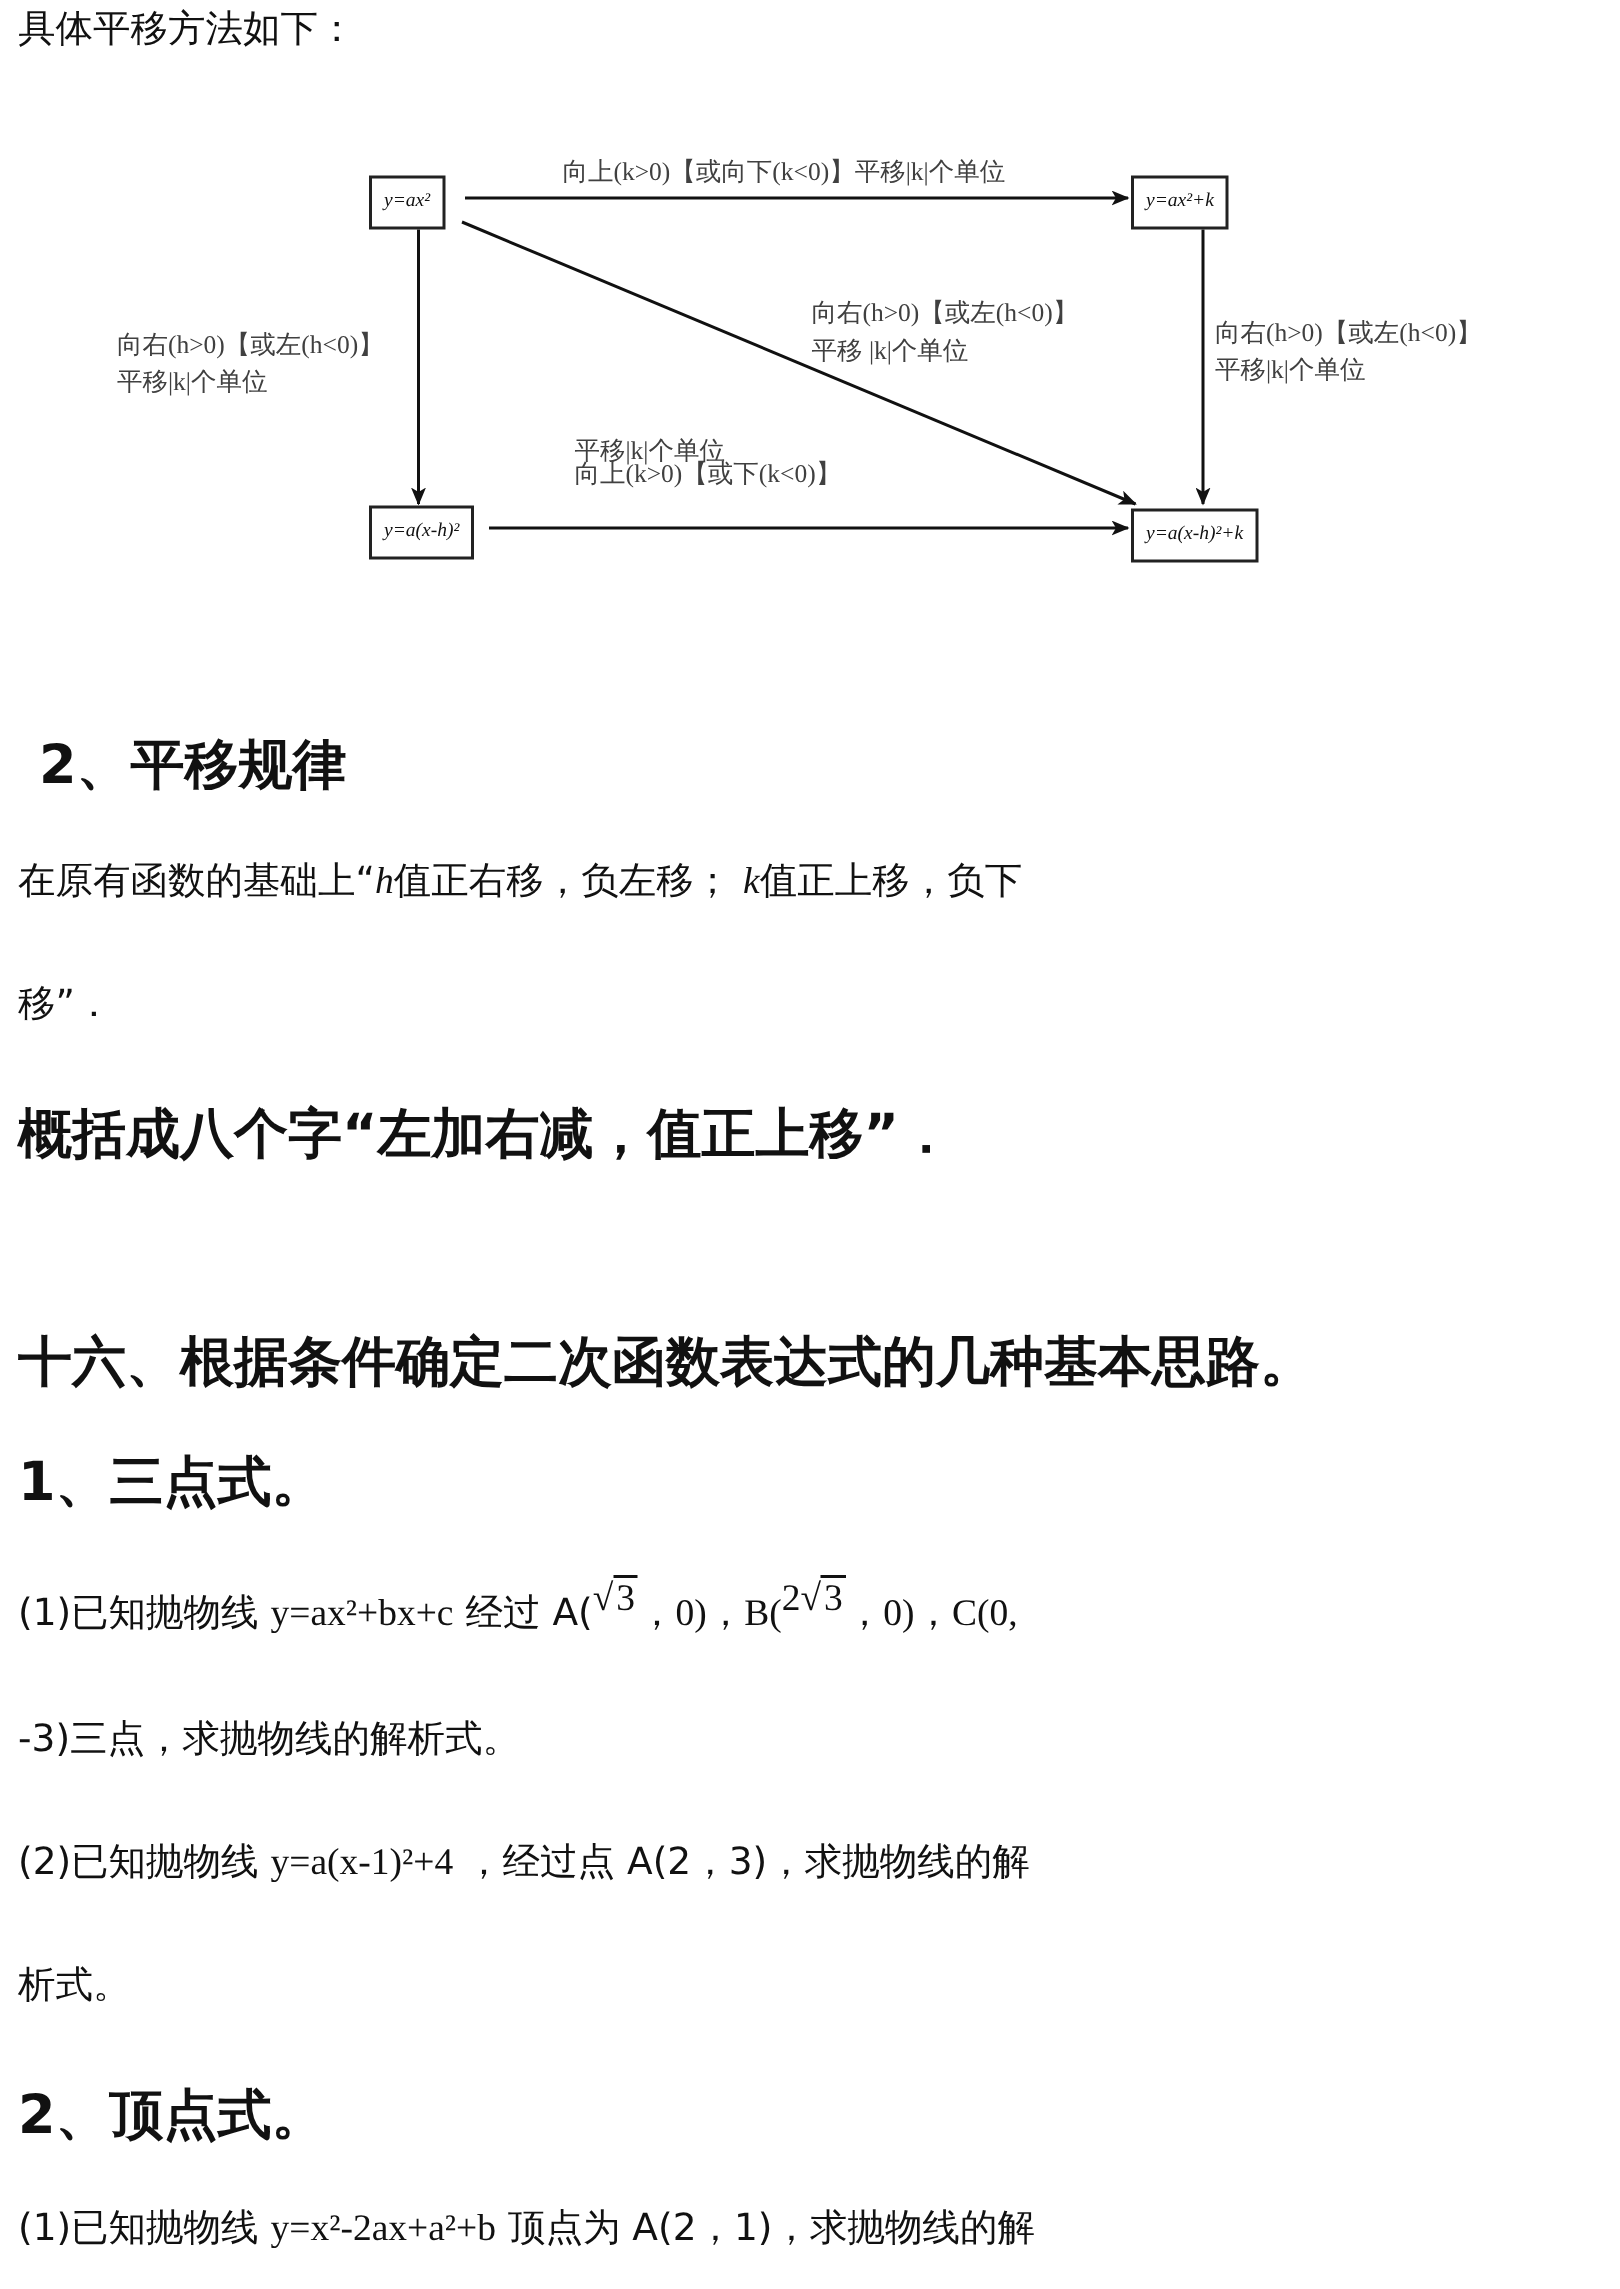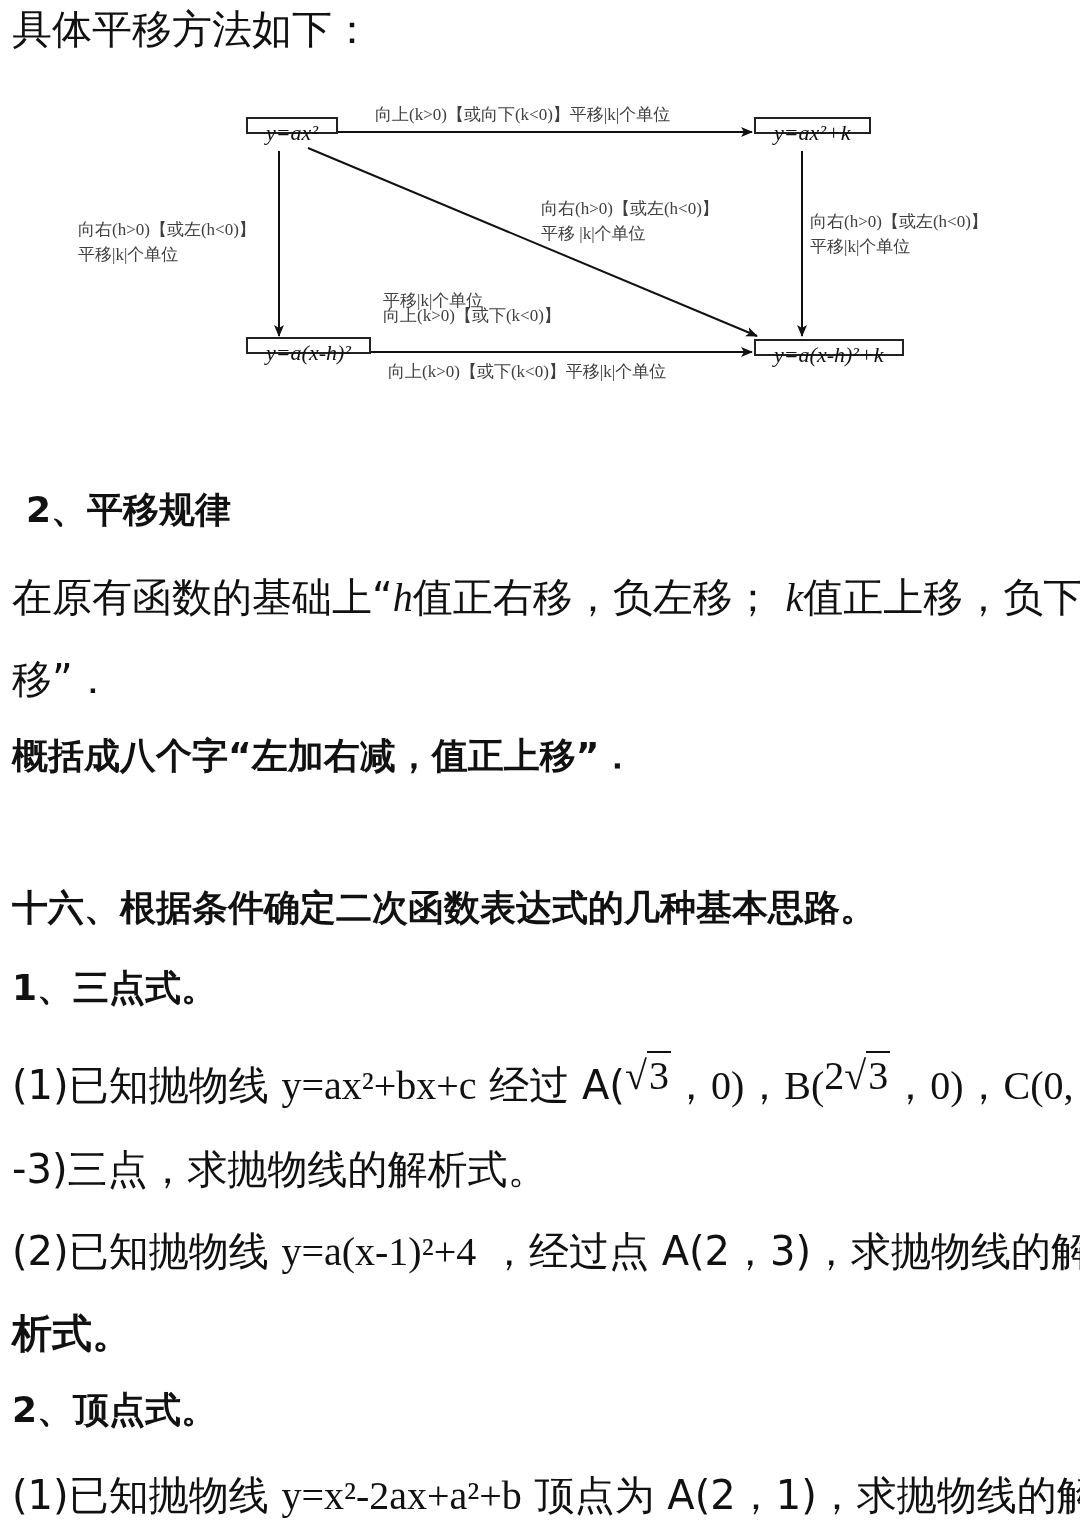--- a/index.html
+++ b/index.html
@@ -2,33 +2,33 @@
 <html><head>
 <meta charset="utf-8">
 <style>
   html, body { margin: 0; padding: 0; background: #ffffff; }
   body {
     width: 1080px; height: 1526px; position: relative; overflow: hidden;
     font-family: "DejaVu Sans", "Liberation Sans", sans-serif;
     color: #111111;
   }
   .line { position: absolute; left: 12px; white-space: nowrap; }
-  .normal { font-size: 40px; font-weight: normal; }
+  .normal { font-size: 25px; font-weight: normal; }
   .bold { font-size: 36px; font-weight: bold; }
   .serif { font-family: "Liberation Serif", "DejaVu Serif", serif; }
   .ital { font-style: italic; font-family: "Liberation Serif", "DejaVu Serif", serif; }
 
   
   #diagram { position: absolute; left: 0; top: 90px; width: 1080px; height: 310px; }
   #diagram svg { position: absolute; left: 0; top: 0; }
   .node {
     position: absolute; border: 2px solid #222; background: #fff;
     font-family: "Liberation Serif", "DejaVu Serif", serif; font-style: italic;
-    font-size: 22px; line-height: 28px; padding: 0 18px; white-space: nowrap;
-    box-sizing: border-box; height: 17px;
+    font-size: 13px; line-height: 28px; padding: 0 8px; white-space: nowrap;
+    box-sizing: border-box; height: 36px;
   }
   .lbl {
     position: absolute; font-size: 17px; line-height: 25px; white-space: nowrap;
     font-family: "Liberation Serif", "DejaVu Serif", serif; color: #404040;
   }
   .sqrt { display: inline-block; position: relative; top: -10px; }
   .sqrt .rad { border-top: 2px solid #111; padding: 0 2px; }
 </style>
 </head>
 <body>
@@ -66,21 +66,20 @@
 
   <div class="lbl" style="left:541px; top:106px;">向右(h&gt;0)【或左(h&lt;0)】</div>
   <div class="lbl" style="left:541px; top:131px;">平移 |k|个单位</div>
 
   <div class="lbl" style="left:383px; top:173px;margin-top:40px;">向上(k&gt;0)【或下(k&lt;0)】</div>
   <div class="lbl" style="left:383px; top:198px;">平移|k|个单位</div>
 
   <div class="lbl" style="left:810px; top:119px;">向右(h&gt;0)【或左(h&lt;0)】</div>
   <div class="lbl" style="left:810px; top:144px;">平移|k|个单位</div>
 
-  <div class="lbl" style="left:388px; top:269px;">向上(k&gt;0)【或下(k&lt;0)】平移|k|个单位</div>
 </div>
 
 <div class="line bold" style="top:486px;margin-left:14px;">2、平移规律</div>
 
 <div class="line normal" style="top:570px;">
   <span>在原有函数的基础上“</span><span class="ital">h</span><span>值正右移，负左移；</span> <span class="ital">k</span><span>值正上移，负下</span>
 </div>
 <div class="line normal" style="top:652px;">移”．</div>
 
 <div class="line bold" style="top:732px;">概括成八个字“左加右减，值正上移”．</div>
@@ -90,19 +89,19 @@
 <div class="line bold" style="top:964px;">1、三点式。</div>
 
 <div class="line normal" style="top:1058px;">
   <span>(1)已知抛物线 </span><span class="serif">y=ax²+bx+c</span><span> 经过 A(</span><span class="sqrt serif">√<span class="rad">3</span></span><span class="serif">，0)，B(</span><span class="sqrt serif"><span>2</span>√<span class="rad">3</span></span><span class="serif">，0)，C(0,</span>
 </div>
 <div class="line normal" style="top:1142px;">-3)三点，求抛物线的解析式。</div>
 
 <div class="line normal" style="top:1224px;">
   <span>(2)已知抛物线 </span><span class="serif">y=a(x-1)²+4</span><span> ，经过点 A(2，3)，求抛物线的解</span>
 </div>
-<div class="line normal" style="top:1306px;font-weight:bold;">析式。</div>
+<div class="line normal" style="top:1306px;">析式。</div>
 
 <div class="line bold" style="top:1386px;">2、顶点式。</div>
 
 <div class="line normal" style="top:1468px;">
   <span>(1)已知抛物线 </span><span class="serif">y=x²-2ax+a²+b</span><span> 顶点为 A(2，1)，求抛物线的解</span>
 </div>
 
 </body></html>

